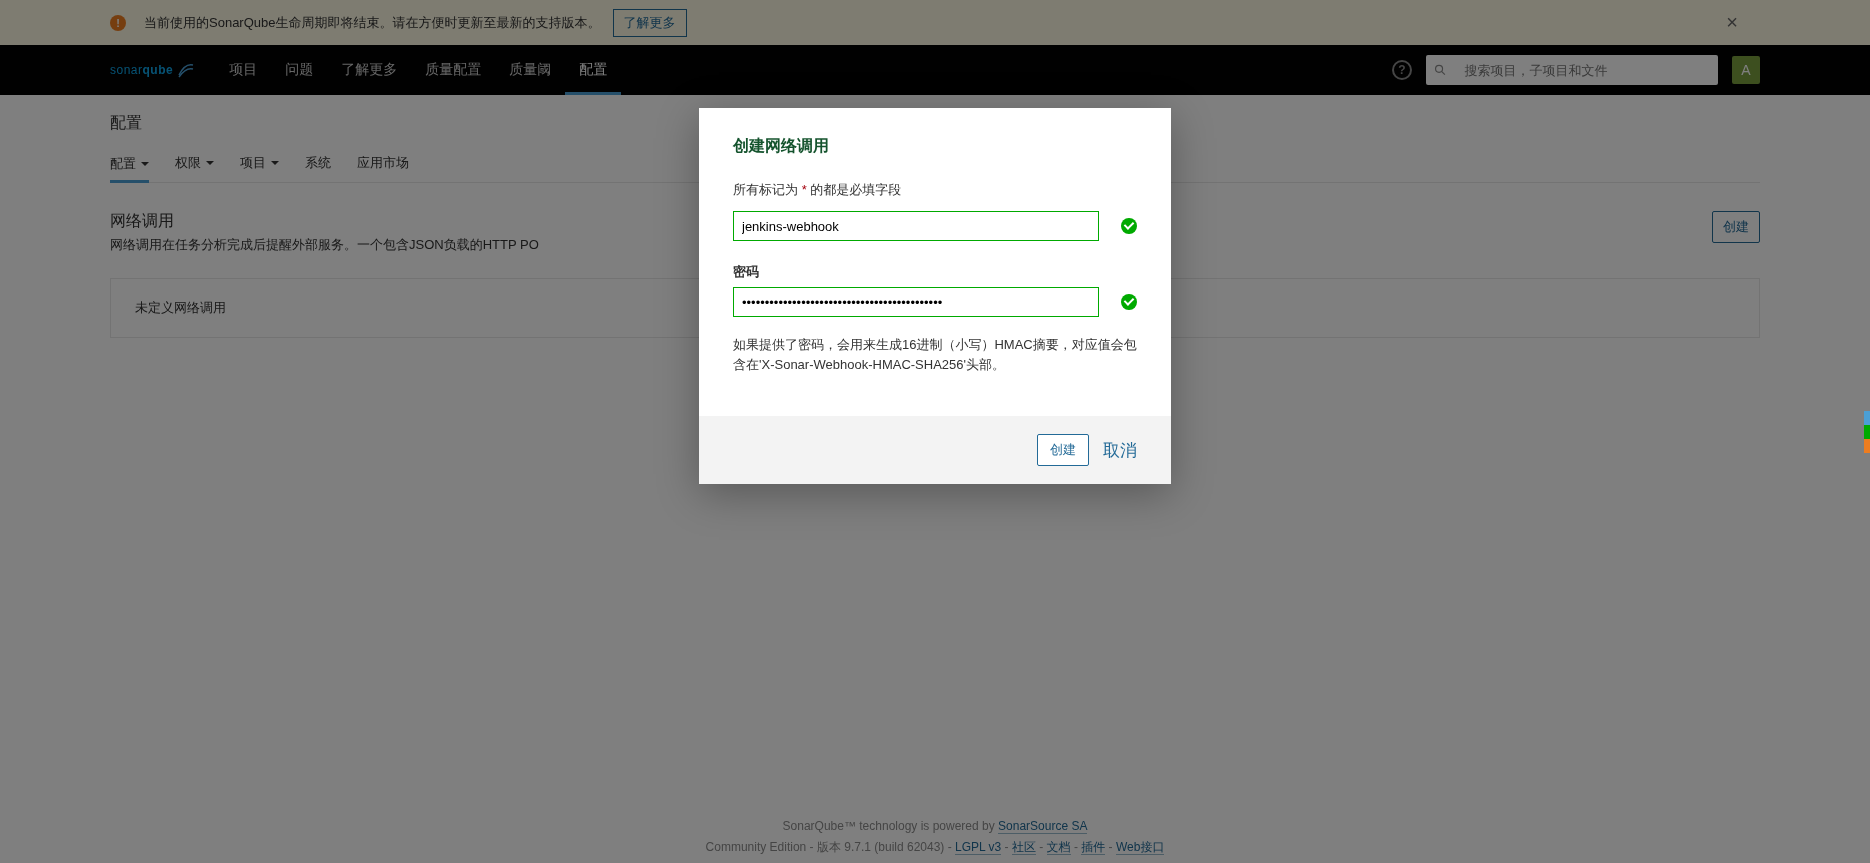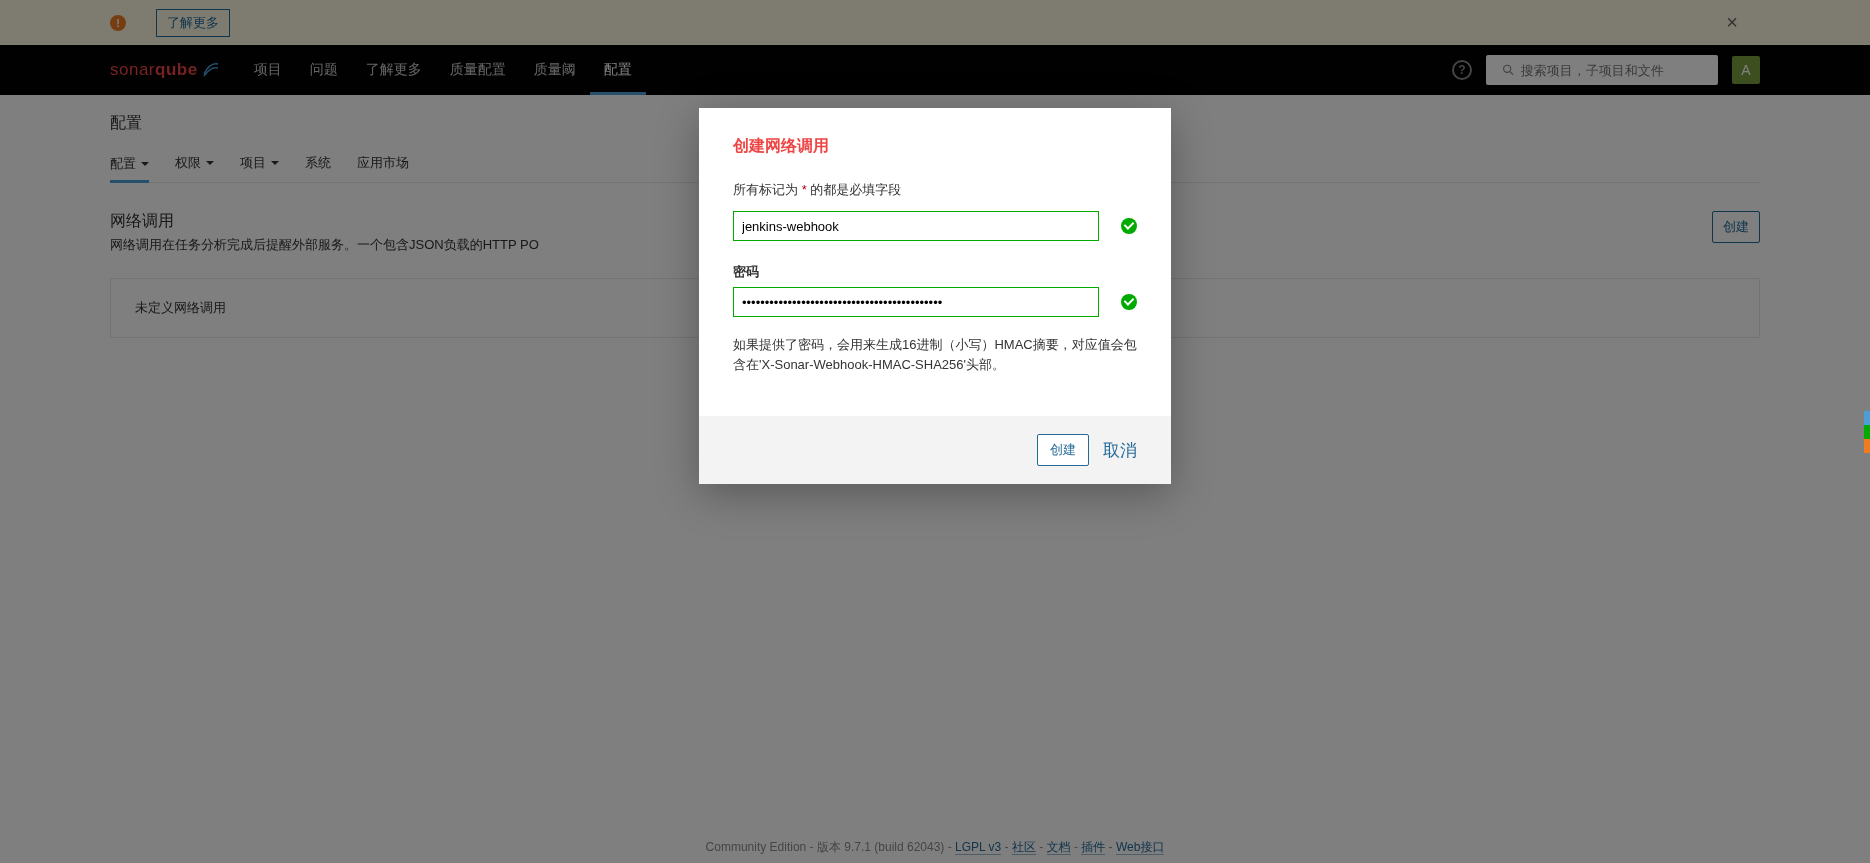--- a/index.html
+++ b/index.html
@@ -6,28 +6,28 @@
 body { font-family: -apple-system, BlinkMacSystemFont, "Segoe UI", Helvetica, Arial, sans-serif; font-size: 13px; color: #333; background: #fff; width: 1870px; height: 863px; overflow: hidden; position: relative; }
 
 
 .banner { background: #fcf8e3; height: 45px; display: flex; align-items: center; padding: 0 110px; position: relative; }
 .banner-warn { width: 16px; height: 16px; background: #ed7d20; border-radius: 50%; display: inline-flex; align-items: center; justify-content: center; color: #fff; font-weight: bold; font-size: 11px; margin-right: 18px; }
 .banner-link { margin-left: 12px; border: 1px solid #236a97; color: #236a97; padding: 4px 10px; font-size: 13px; text-decoration: none; }
 .banner-close { position: absolute; right: 132px; font-size: 20px; color: #656565; cursor: pointer; }
 
 
 .topbar { background: #020202; height: 50px; display: flex; align-items: center; padding: 0 110px 0 110px; }
-.sq-logo { color: #ef4444; font-size: 17px; font-weight: 300; letter-spacing: 0.5px; margin-right: 20px; display: flex; }
+.sq-logo { color: #0ea5e9; font-size: 12px; font-weight: 300; letter-spacing: 0.5px; margin-right: 20px; display: flex; align-items: center; }
 .sq-logo .strong { font-weight: 600; }
 .sq-logo svg { margin-left: 4px; }
 .nav-item { color: #ccc; padding: 0 14px; height: 50px; display: flex; align-items: center; font-size: 14px; cursor: pointer; }
 .nav-item.active { background: #020202; color: #fff; border-bottom: 3px solid #4b9fd5; padding-top: 3px; }
 .topbar-right { margin-left: auto; display: flex; align-items: center; gap: 14px; }
 .help-icon { width: 20px; height: 20px; border: 2px solid #8a8a8a; border-radius: 50%; color: #8a8a8a; display: flex; align-items: center; justify-content: center; font-size: 12px; font-weight: bold; cursor: pointer; }
-.search-box { background: #fff; width: 232px; height: 30px; display: flex; align-items: center; padding: 0 16px; border-radius: 2px; }
+.search-box { background: #fff; width: 292px; height: 30px; display: flex; align-items: center; padding: 0 8px; border-radius: 2px; gap: 12px; }
 .search-box svg { margin-right: 6px; }
 .search-box input { border: none; outline: none; font-size: 13px; width: 100%; color: #777; }
 .avatar { width: 28px; height: 28px; background: #7a9e3e; color: #fff; display: flex; align-items: center; justify-content: center; font-size: 14px; border-radius: 2px; cursor: pointer; }
 
 
 .page { padding: 18px 110px 0; }
 .page-title-row { margin-bottom: 6px; }
 .page-title { font-size: 16px; font-weight: 400; color: #333; }
 .subnav { display: flex; gap: 26px; border-bottom: 1px solid #e6e6e6; margin-top: 12px; }
 .subnav-item { padding: 8px 0 10px; font-size: 13px; color: #333; cursor: pointer; display: flex; align-items: center; gap: 3px; }
@@ -42,21 +42,21 @@
 .empty-box { border: 1px solid #e6e6e6; padding: 20px 24px; margin-top: 24px; color: #333; font-size: 13px; }
 
 
 .footer { position: absolute; bottom: 0; width: 100%; text-align: center; font-size: 12px; color: #8a8a8a; padding: 8px 0 4px; line-height: 1.8; }
 .footer a { color: #236a97; text-decoration: none; border-bottom: 1px solid #9bc; }
 
 
 .overlay { position: absolute; inset: 0; background: rgba(0,0,0,0.5); }
 .modal { position: absolute; left: 50%; top: 108px; transform: translateX(-50%); width: 472px; background: #fff; box-shadow: 0 10px 40px rgba(0,0,0,0.3); }
 .modal-body { padding: 28px 34px 34px; }
-.modal-title { font-size: 16px; font-weight: 600; color: #ef4444; margin-bottom: 24px; }
+.modal-title { font-size: 16px; font-weight: 600; color: #14532d; margin-bottom: 24px; }
 .required-note { font-size: 13px; color: #333; margin-bottom: 12px; }
 .required-star { color: #a4030f; }
 .form-group { margin-bottom: 22px; }
 .form-label { font-size: 13px; font-weight: 600; color: #333; margin-bottom: 6px; display: block; }
 .input-row { display: flex; align-items: center; gap: 22px; }
 .form-input { width: 376px; height: 30px; border: 1px solid #00aa00; padding: 0 8px; font-size: 13px; outline: none; font-family: inherit; }
 .check-icon { width: 16px; height: 16px; background: #00aa00; border-radius: 50%; position: relative; }
 .check-icon::after { content: ""; position: absolute; left: 4.5px; top: 2px; width: 4px; height: 7px; border: solid #fff; border-width: 0 2px 2px 0; transform: rotate(45deg); }
 .help-text { font-size: 13px; color: #333; margin-top: 18px; line-height: 1.5; max-width: 404px; }
 .modal-footer { background: #f3f3f3; padding: 18px 34px; display: flex; justify-content: flex-end; align-items: center; gap: 14px; }
@@ -64,20 +64,21 @@
 .cancel-link { color: #236a97; font-size: 17px; cursor: pointer; }
 
 
 .edge-bars { position: absolute; right: 0; top: 50%; transform: translateY(-50%); width: 6px; height: 42px; background: linear-gradient(to bottom, #4b9fd5 33%, #00aa00 33%, #00aa00 66%, #ed7d20 66%); }
 </style>
 </head>
 <body>
 
 <div class="banner">
   <span class="banner-warn">!</span>
+  <span>当前使用的SonarQube生命周期即将结束。请在方便时更新至最新的支持版本。</span>
   <a class="banner-link">了解更多</a>
   <span class="banner-close">×</span>
 </div>
 
 <div class="topbar">
   <div class="sq-logo">
     <span>sonar</span>
       <span class="strong">qube</span>
     <svg width="18" height="18" viewBox="0 0 18 18">
         <path d="M2 14 Q 8 2 16 4" stroke="#4b9fd5" stroke-width="1.5" fill="none"></path>
@@ -134,20 +135,23 @@
       <div class="section-desc">网络调用在任务分析完成后提醒外部服务。一个包含JSON负载的HTTP PO</div>
     </div>
     <button class="create-btn">创建</button>
   </div>
 
   <div class="empty-box">未定义网络调用</div>
 </div>
 
 <div class="footer">
   <div>
+    <span>SonarQube™ technology is powered by </span><a>SonarSource SA</a>
+  </div>
+  <div>
     <span>Community Edition - 版本 9.7.1 (build 62043) - </span><a>LGPL v3</a> - <a>社区</a> - <a>文档</a> - <a>插件</a> - <a>Web接口</a>
   </div>
 </div>
 
 <div class="overlay"></div>
 <div class="modal">
   <div class="modal-body">
     <div class="modal-title">创建网络调用</div>
     <div class="required-note">
       <span>所有标记为</span> <span class="required-star">*</span> <span>的都是必填字段</span>

